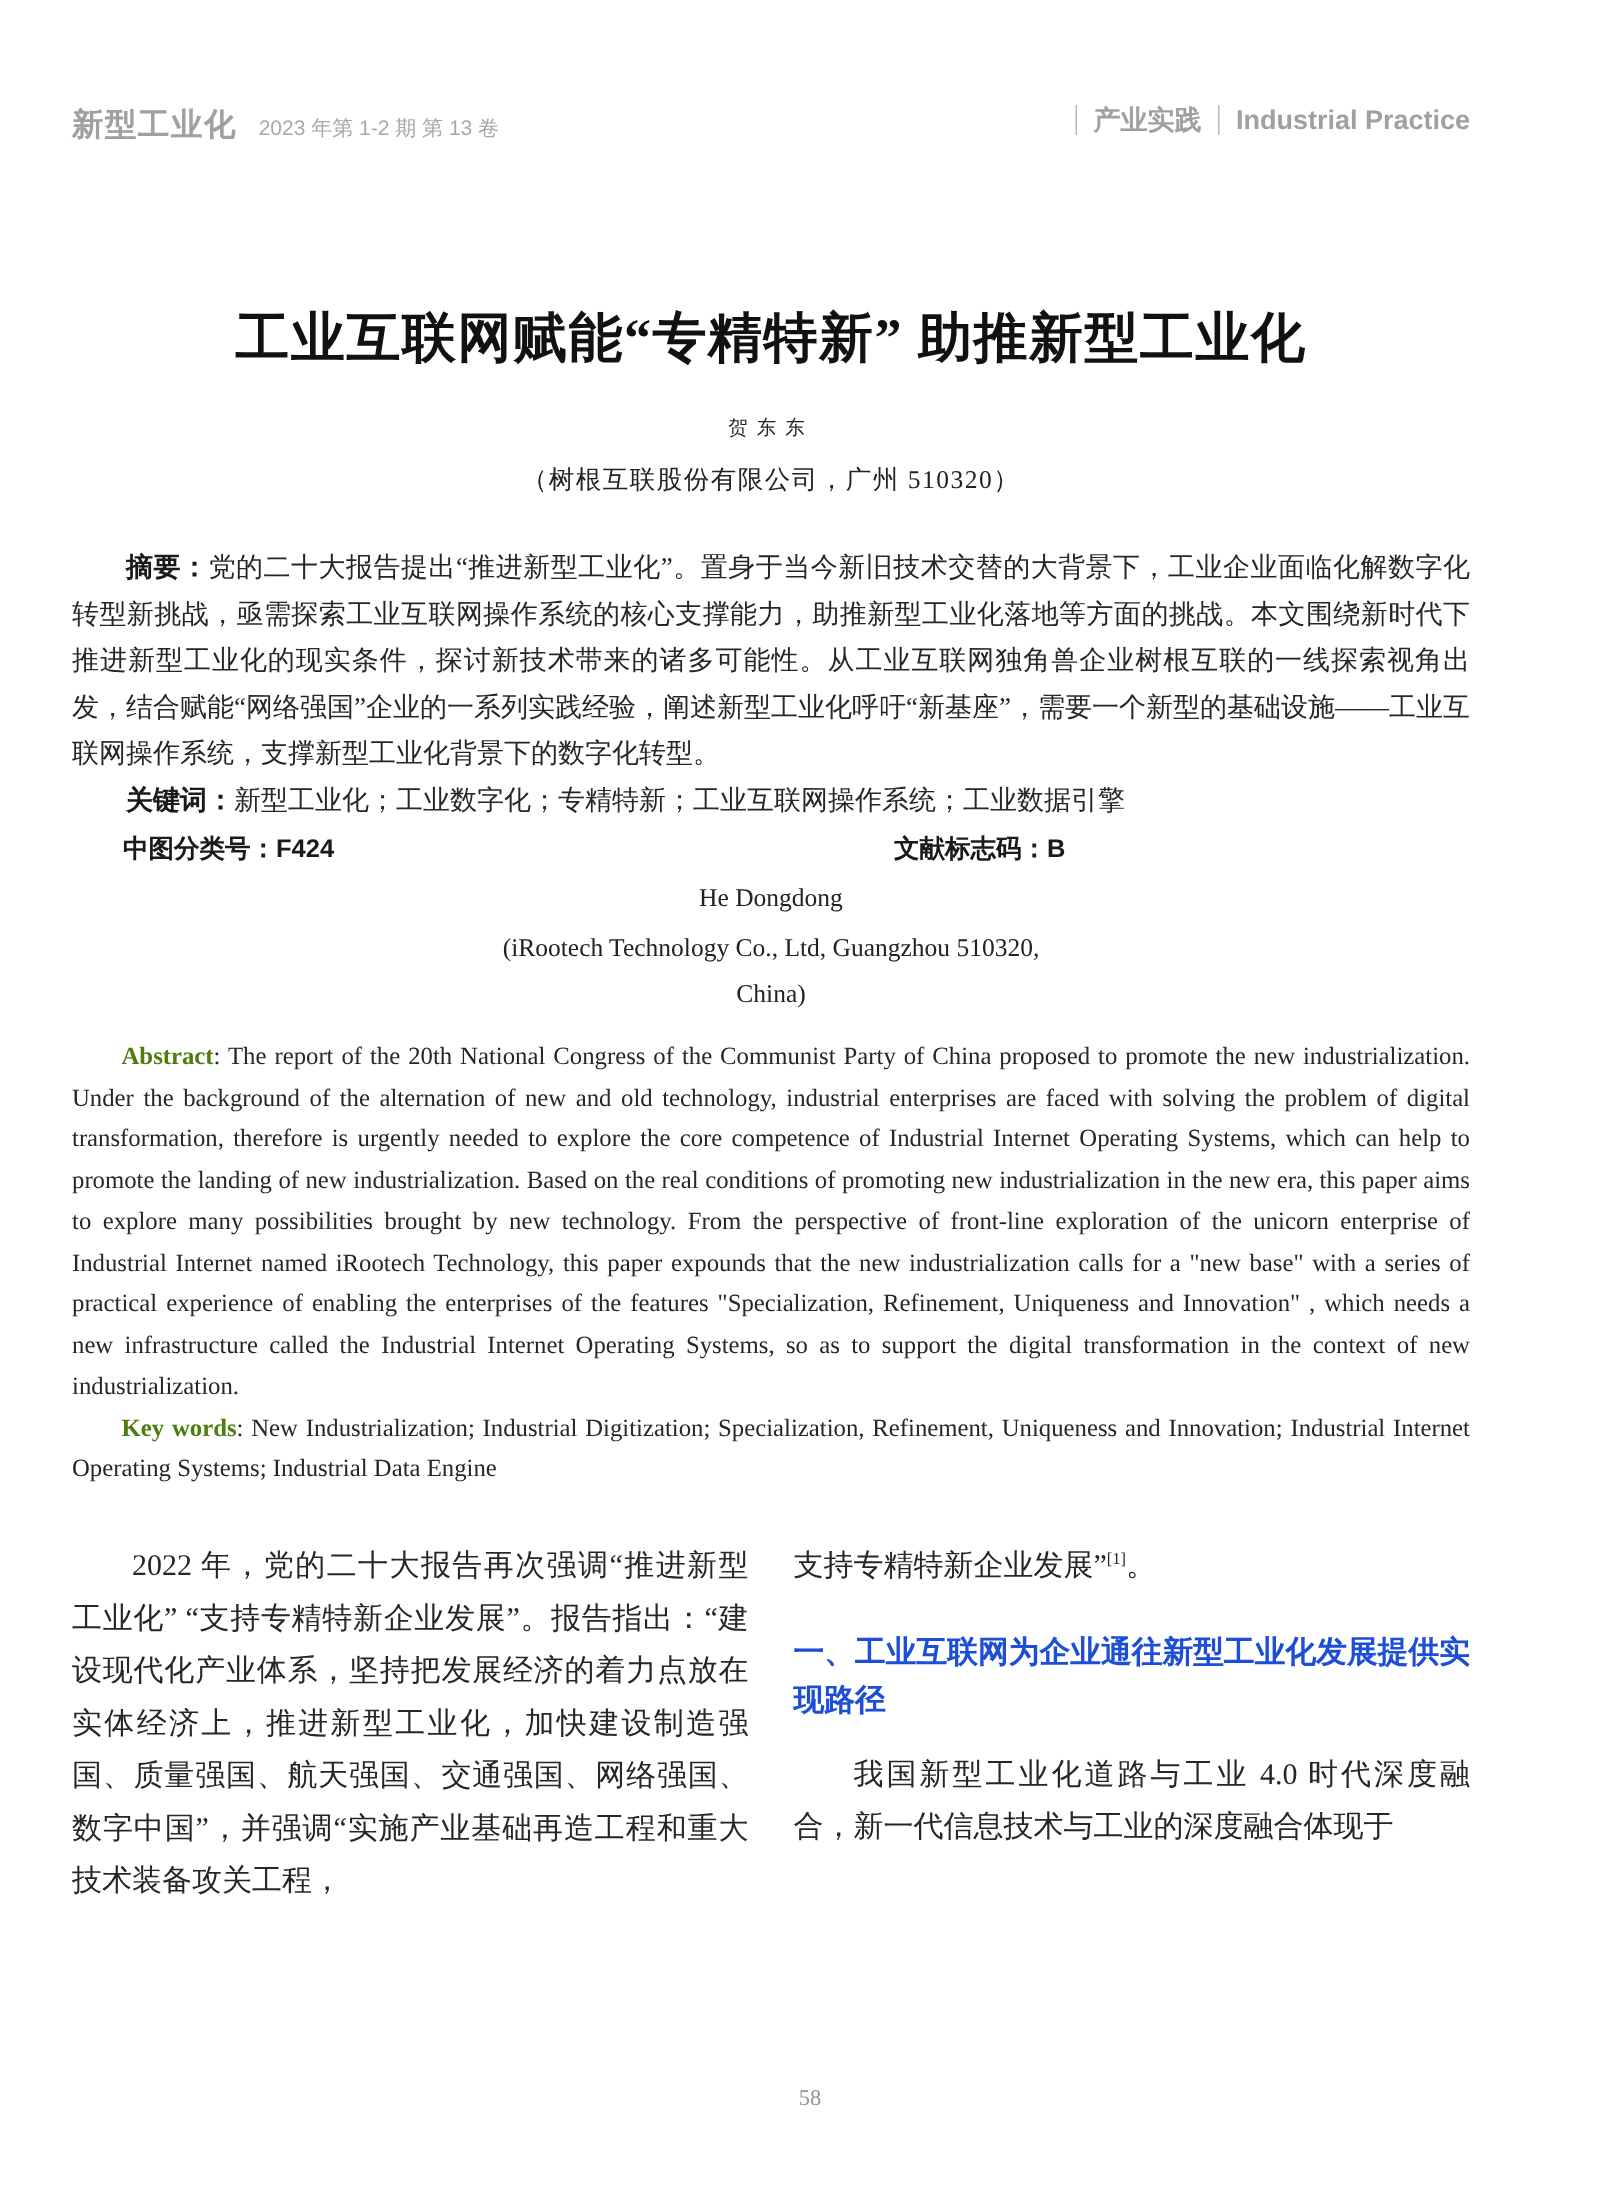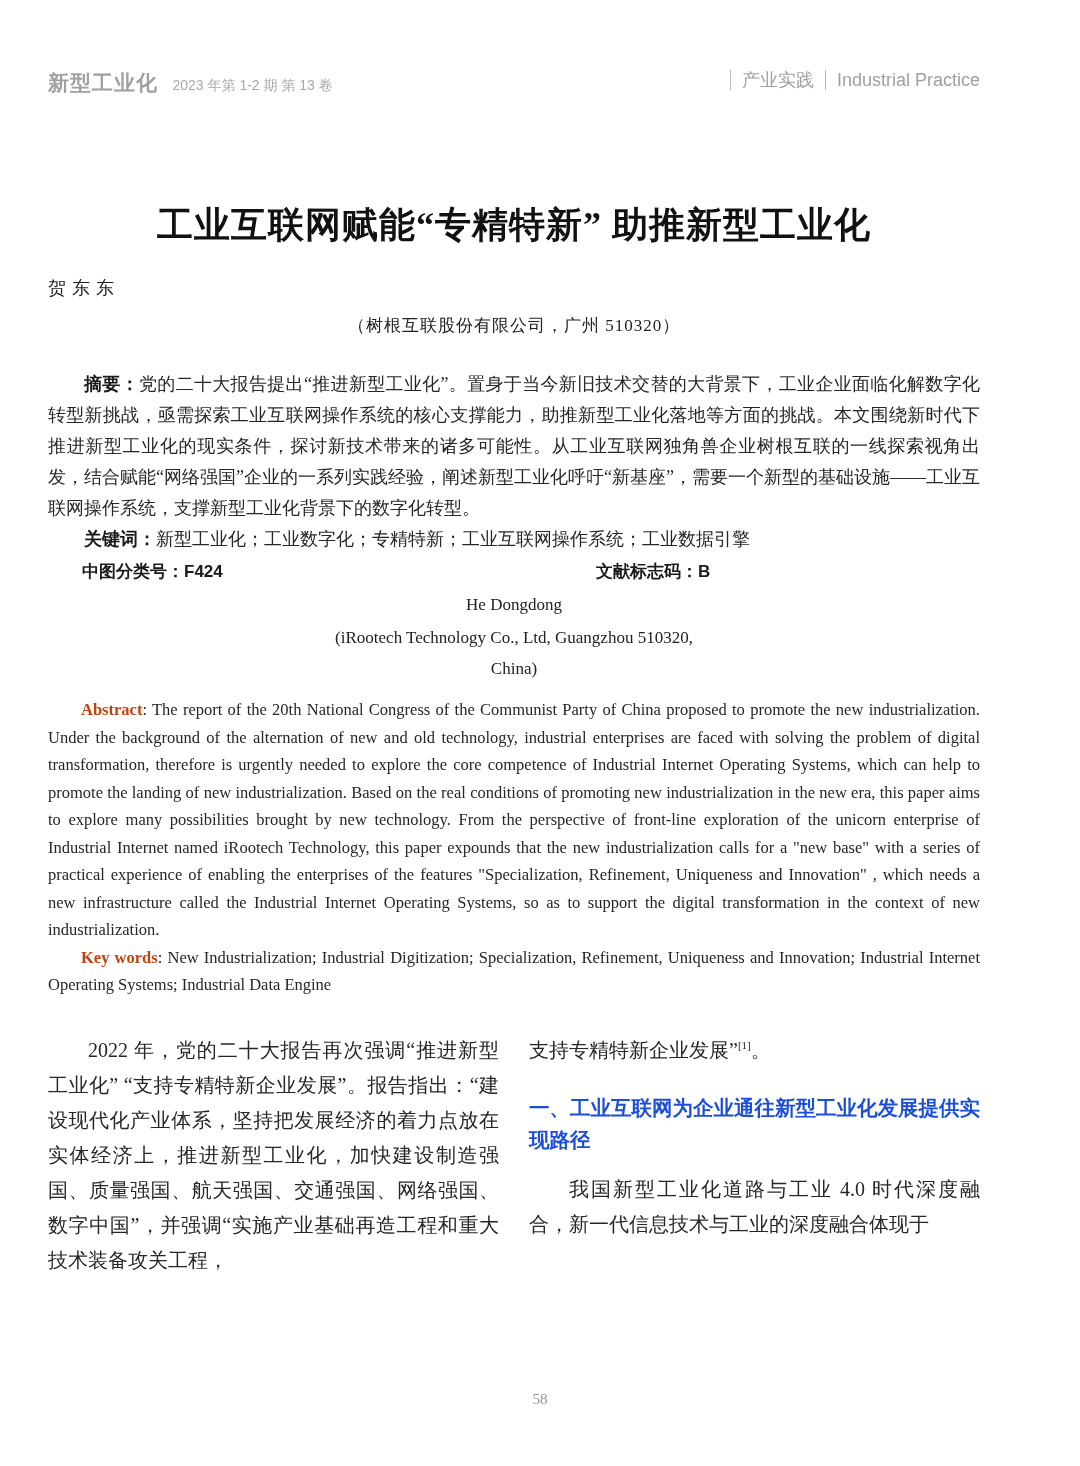--- a/index.html
+++ b/index.html
@@ -34,41 +34,42 @@
   .issue-info {
     font-size: 14px;
     margin-left: 10px;
     color: #a8a8a8;
   }
   .hdr-right {
     font-size: 18px;
     display: flex;
     align-items: center;
     color: #a0a0a0;
-    font-weight: 400;
+    font-weight: 700;
   }
   .hdr-bar {
     display: inline-block;
     width: 1px;
     height: 20px;
     background: #b8b8b8;
     margin: 0 11px;
   }
   
   .title-cn {
     margin: 104px 0 0 0;
     text-align: center;
     font-size: 36px;
     font-weight: bold;
     letter-spacing: 1px;
     color: #111111;
   }
   .author-cn {
     margin-top: 26px;
-    font-size: 18px;
+    text-align: center;
+    font-size: 13px;
     letter-spacing: 6px;
   }
   .affil-cn {
     margin-top: 14px;
     text-align: center;
     font-size: 17px;
     letter-spacing: 1px;
   }
   .abstract-cn {
     margin: 32px 0 0 0;
@@ -131,21 +132,21 @@
     color: #262626;
   }
   .keywords-en {
     margin: 0;
     font-size: 16.5px;
     line-height: 27.5px;
     text-align: justify;
     text-indent: 2em;
     color: #262626;
   }
-  .lbl-en { font-weight: bold; color: #c2410c; }
+  .lbl-en { font-weight: bold; color: #4d7c0f; }
   
   .columns {
     display: flex;
     gap: 30px;
     margin-top: 34px;
   }
   .col { flex: 1 1 0; min-width: 0; }
   .body-para {
     margin: 0;
     font-size: 20px;

